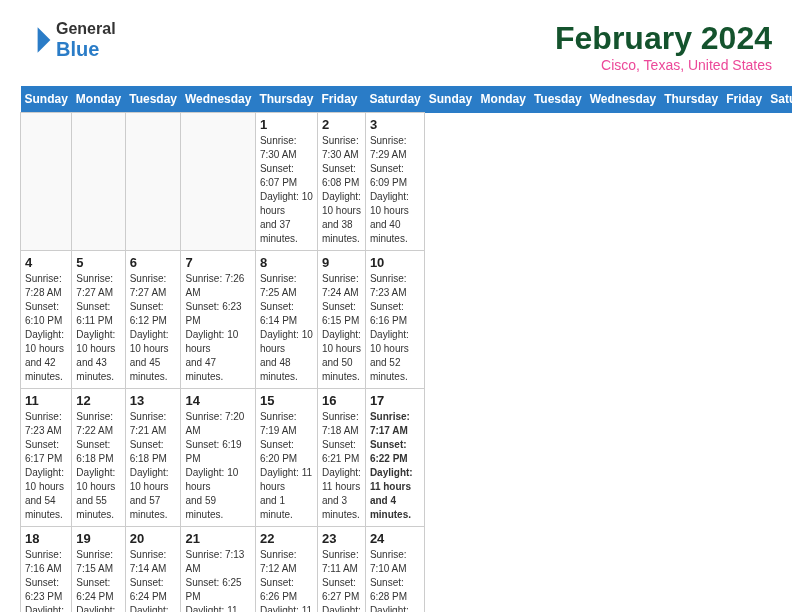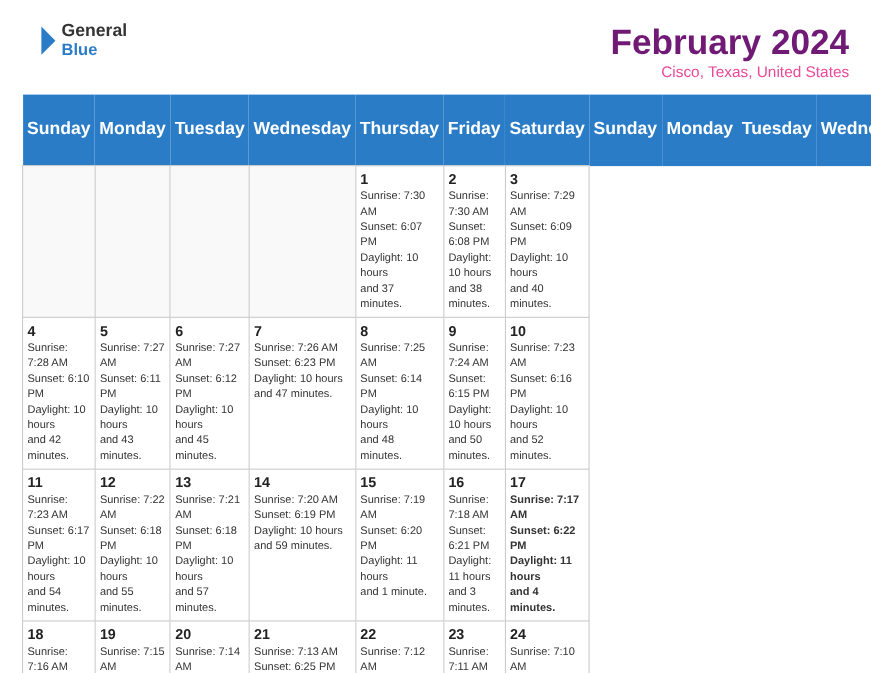--- a/index.html
+++ b/index.html
@@ -24,37 +24,37 @@
     .logo-icon {
       width: 32px;
       height: 32px;
     }
     .title-section {
       text-align: right;
     }
     .month-title {
       font-size: 32px;
       font-weight: bold;
-      color: #701a75;
+      color: #14532d;
     }
     .location {
       font-size: 14px;
       color: #ec4899;
     }
     table {
       width: 100%;
       border-collapse: collapse;
       font-size: 11px;
     }
     th {
       background-color: #2a7cc7;
       color: white;
-      padding: 23px 4px;
+      padding: 6px 4px;
       text-align: left;
-      font-size: 16px;
+      font-size: 12px;
       font-weight: bold;
     }
     td {
       border: 1px solid #ccc;
       padding: 4px;
       vertical-align: top;
       width: calc(100% / 7);
       min-height: 80px;
       height: 90px;
     }
@@ -80,21 +80,21 @@
 <body>
 
 <div class="header-section">
   <div class="logo">
     <svg class="logo-icon" viewBox="0 0 40 40">
       <polygon points="22,4 38,20 22,36" fill="#2a7cc7"></polygon>
       <polygon points="28,4 38,14" fill="#1a5a9a" opacity="0.5"></polygon>
     </svg>
     <div>
       <div style="font-size:16px;font-weight:bold;color:#333;line-height:1.1;">General</div>
-      <div style="font-size:15px;font-weight:bold;color:#2a7cc7;line-height:1.1;">Blue</div>
+      <div style="font-size:20px;font-weight:bold;color:#2a7cc7;line-height:1.1;">Blue</div>
     </div>
   </div>
   <div class="title-section">
     <div class="month-title">February 2024</div>
     <div class="location">Cisco, Texas, United States</div>
   </div>
 </div>
 
 <table>
   <thead>

